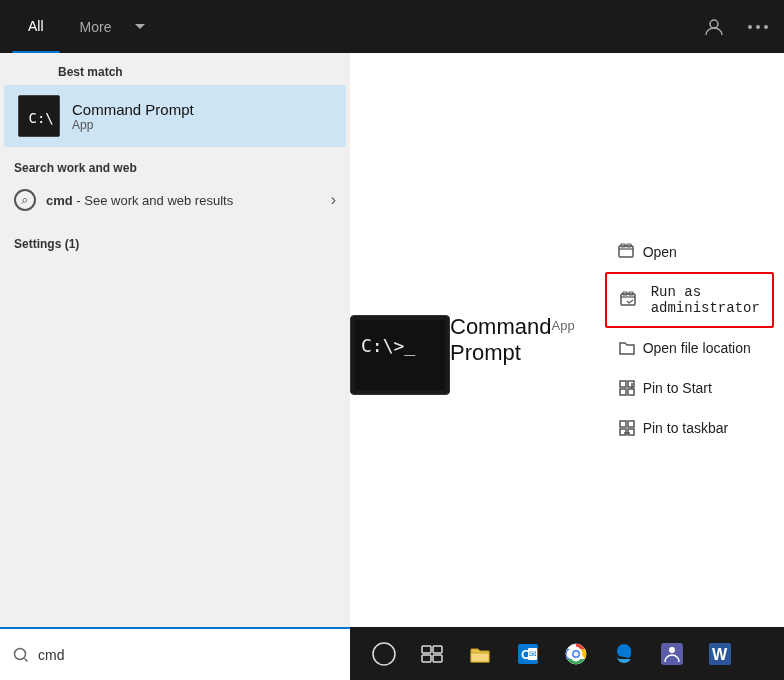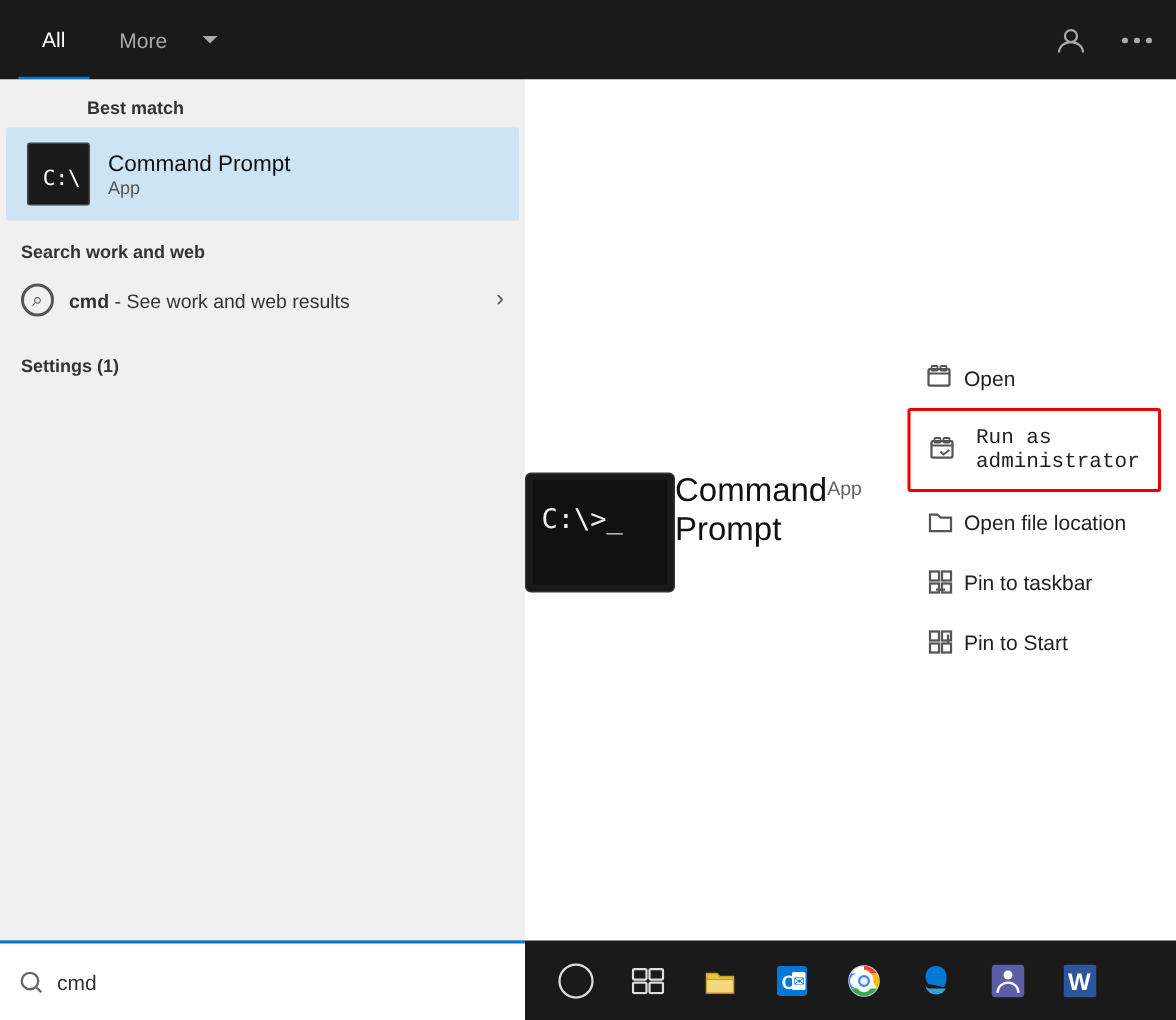--- a/index.html
+++ b/index.html
@@ -365,37 +365,37 @@
       <span>Open file location</span>
     </div>
 
     <div class="action-item">
       <div class="action-item-icon">
         <svg width="18" height="18" viewBox="0 0 18 18" fill="none">
           <rect x="2" y="2" width="6" height="6" stroke="#555" stroke-width="1.5"></rect>
           <rect x="10" y="2" width="6" height="6" stroke="#555" stroke-width="1.5"></rect>
           <rect x="2" y="10" width="6" height="6" stroke="#555" stroke-width="1.5"></rect>
           <rect x="10" y="10" width="6" height="6" stroke="#555" stroke-width="1.5"></rect>
-          <path d="M6 14h6" stroke="#555" stroke-width="1.5"></path>
+          <path d="M14 10V4" stroke="#555" stroke-width="1.5"></path>
         </svg>
       </div>
-      <span>Pin to taskbar</span>
+      <span>Pin to Start</span>
     </div>
 
     <div class="action-item">
       <div class="action-item-icon">
         <svg width="18" height="18" viewBox="0 0 18 18" fill="none">
           <rect x="2" y="2" width="6" height="6" stroke="#555" stroke-width="1.5"></rect>
           <rect x="10" y="2" width="6" height="6" stroke="#555" stroke-width="1.5"></rect>
           <rect x="2" y="10" width="6" height="6" stroke="#555" stroke-width="1.5"></rect>
           <rect x="10" y="10" width="6" height="6" stroke="#555" stroke-width="1.5"></rect>
-          <path d="M14 10V4" stroke="#555" stroke-width="1.5"></path>
+          <path d="M6 14h6" stroke="#555" stroke-width="1.5"></path>
         </svg>
       </div>
-      <span>Pin to Start</span>
+      <span>Pin to taskbar</span>
     </div>
   </div>
 </div>
 
 <div class="taskbar">
   <div class="search-bar">
     <span class="search-bar-icon">
       <svg width="18" height="18" viewBox="0 0 18 18" fill="none">
         <circle cx="8" cy="8" r="5.5" stroke="#666" stroke-width="1.5"></circle>
         <path d="M12.5 12.5l3 3" stroke="#666" stroke-width="1.5"></path>

